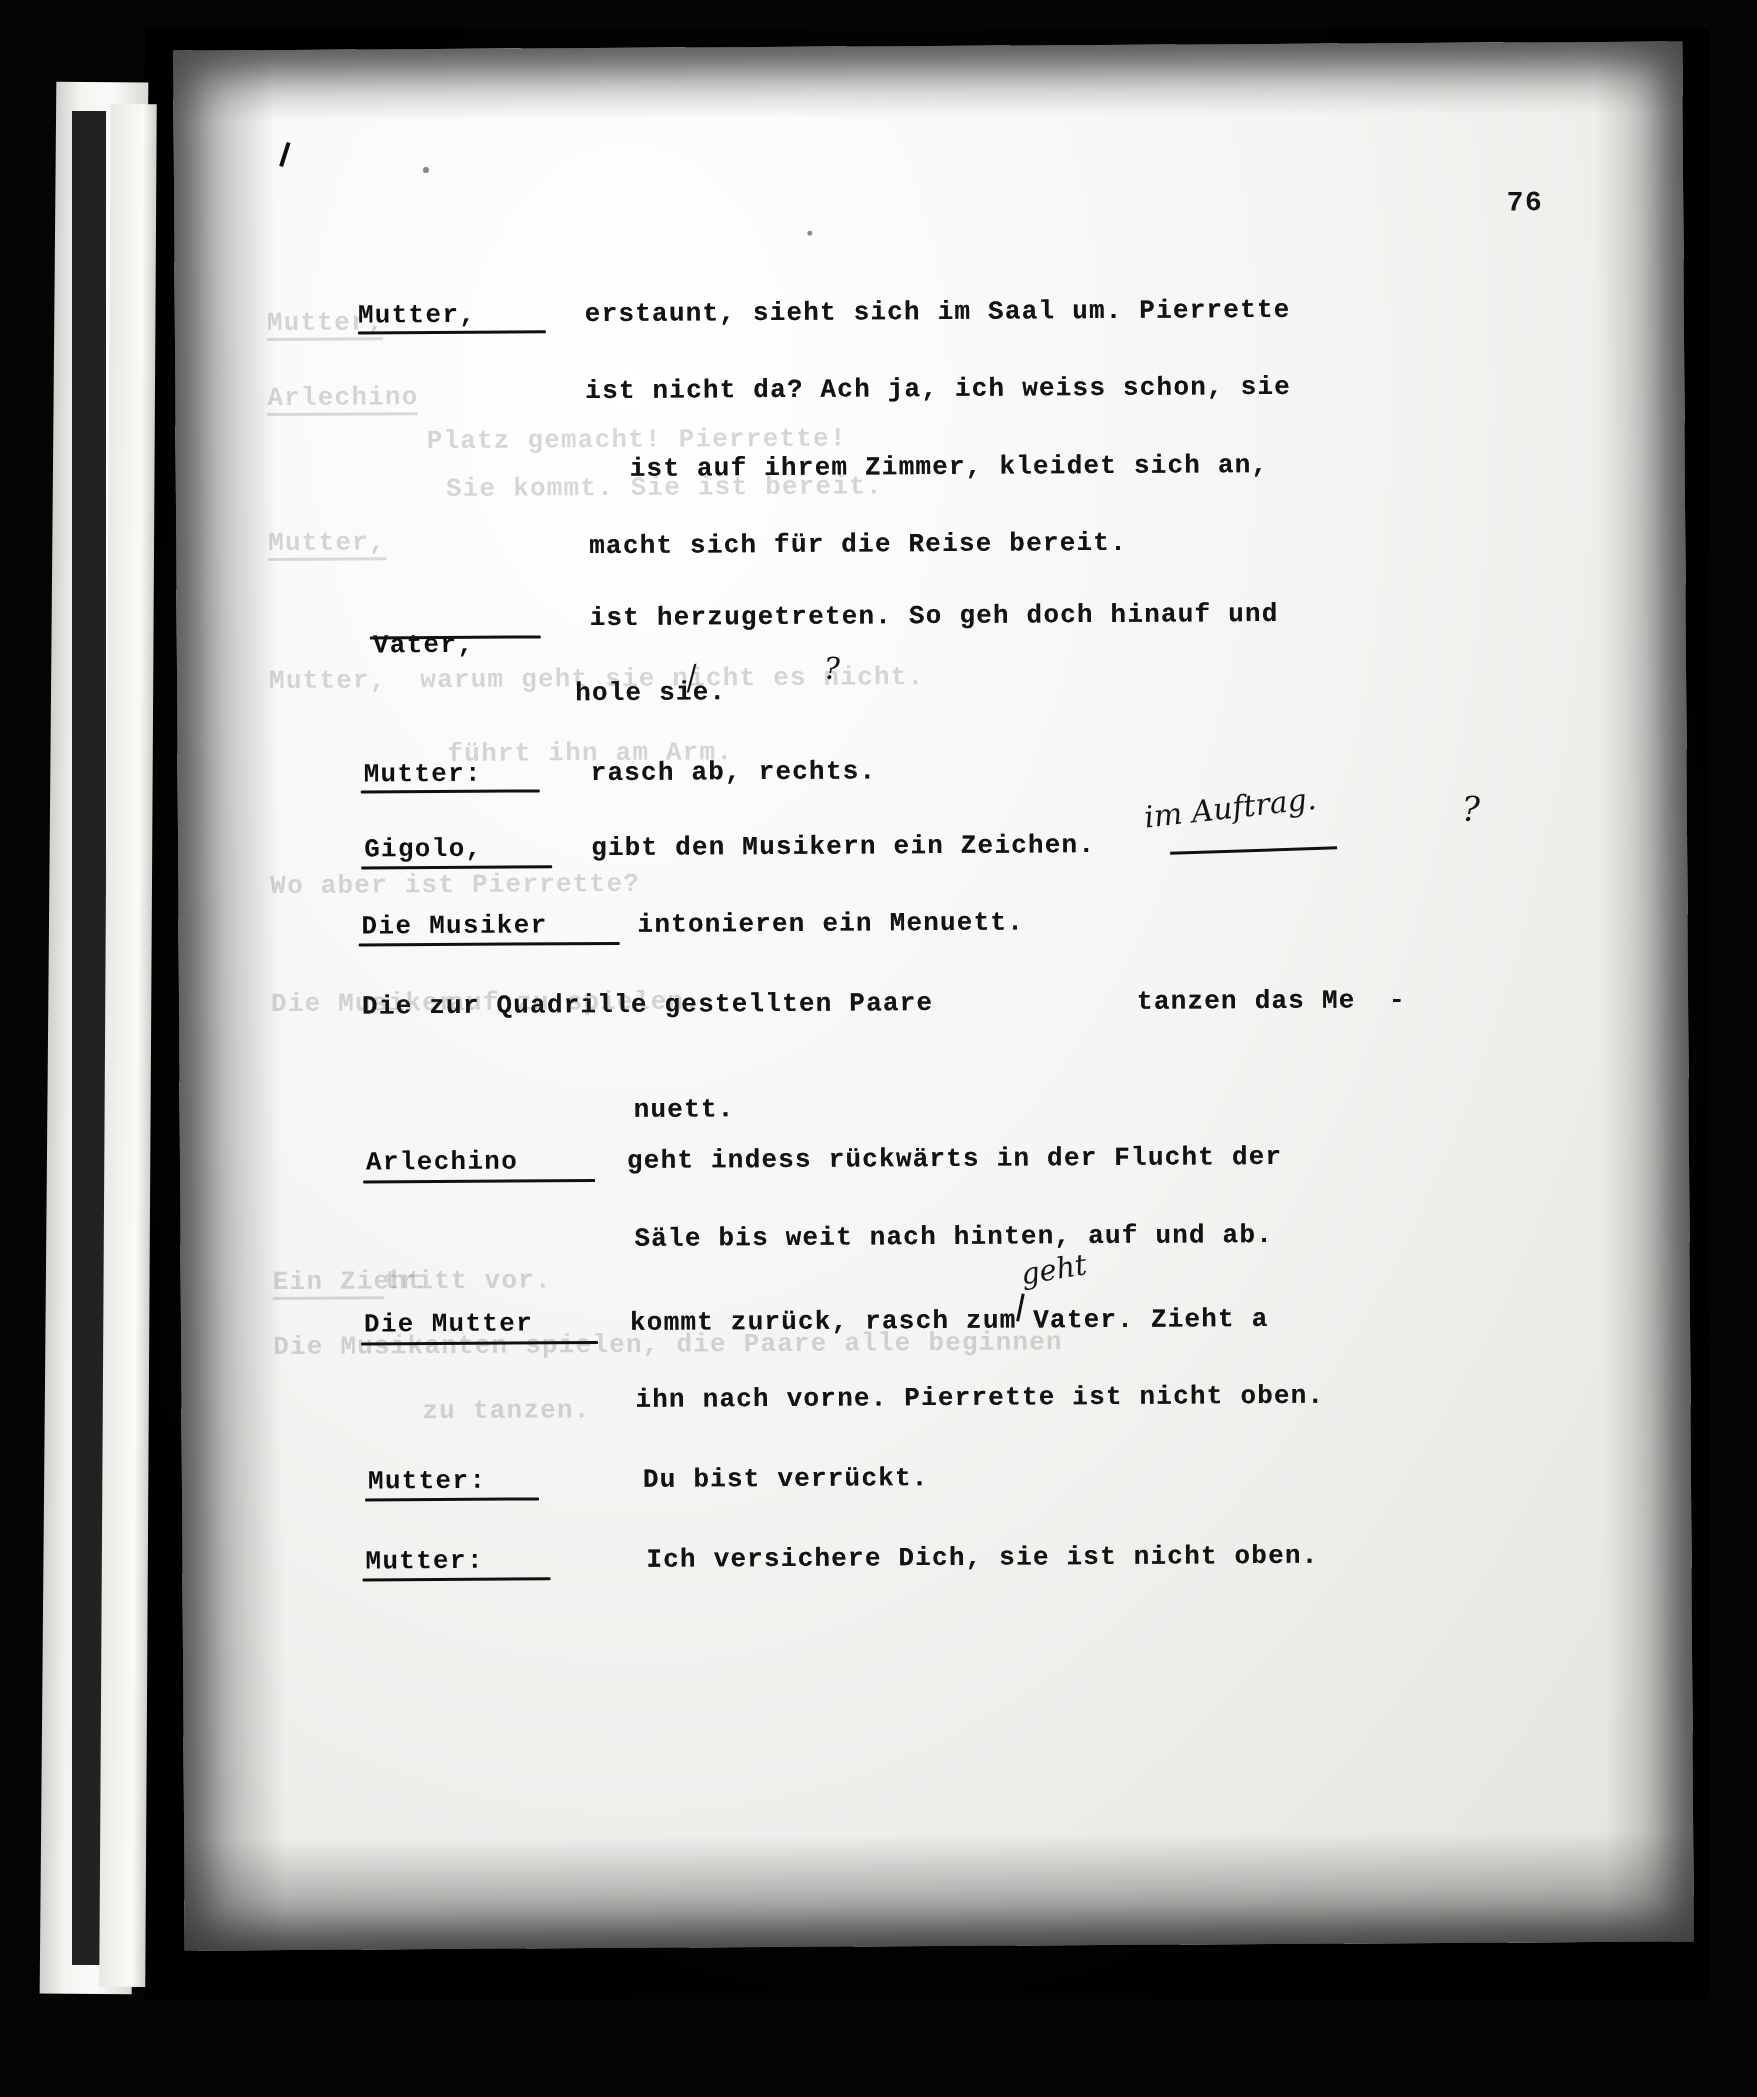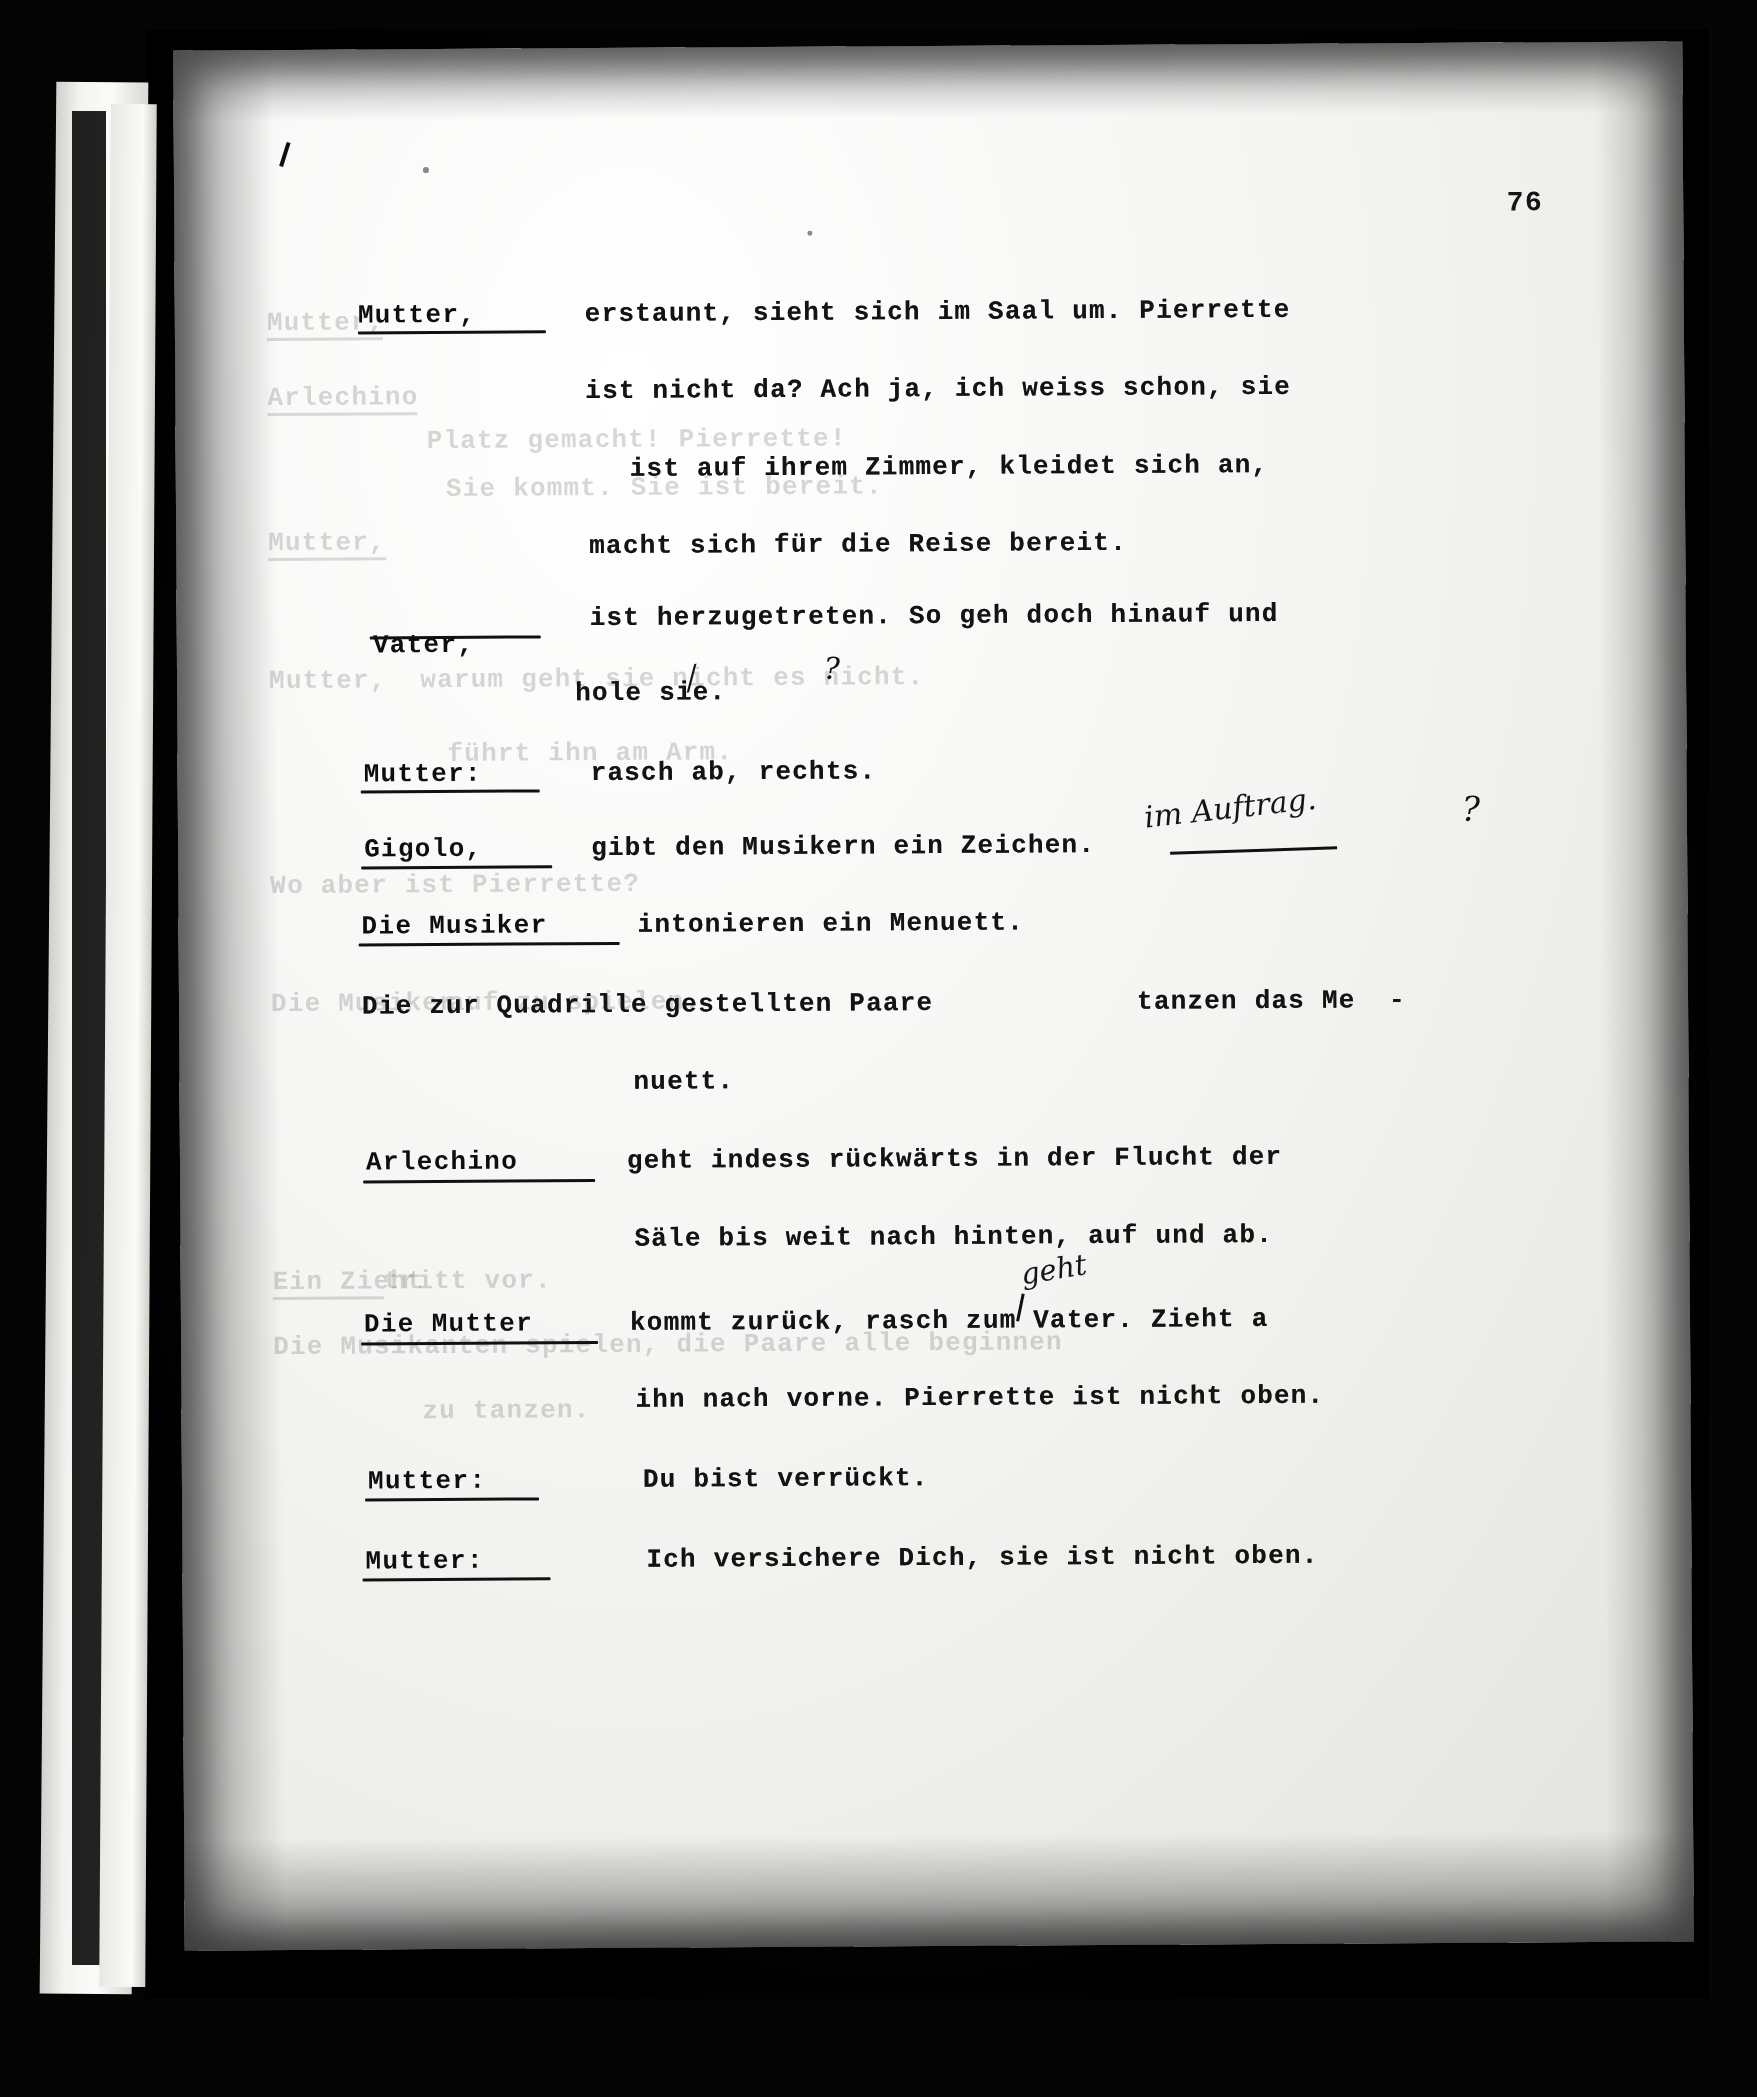--- a/index.html
+++ b/index.html
@@ -256,21 +256,21 @@
 
       <div class="strike" style="left:992px; top:805px; width:167px;"></div>
 
       <div class="speaker" style="left:183px; top:862px;">Die Musiker</div>
       <div class="ul" style="left:180px; top:894px; width:261px;"></div>
       <div class="ln" style="left:459px; top:862px;">intonieren ein Menuett.</div>
 
       <div class="ln" style="left:183px; top:942px;"><span>Die zur Quadrille gestellten Paare</span></div>
       <div class="ln" style="left:958px; top:942px;">tanzen das Me  -</div>
 
-      <div class="ln" style="left:454px; top:1019px;">nuett.</div>
+      <div class="ln" style="left:454px; top:1047px;">nuett.</div>
 
       <div class="speaker" style="left:186px; top:1098px;">Arlechino</div>
       <div class="ul" style="left:183px; top:1131px; width:232px;"></div>
       <div class="ln" style="left:447px; top:1098px;">geht indess rückwärts in der Flucht der</div>
 
       <div class="ln" style="left:454px; top:1176px;">Säle bis weit nach hinten, auf und ab.</div>
 
       <div class="speaker" style="left:183px; top:1260px;">Die Mutter</div>
       <div class="ul" style="left:180px; top:1293px; width:237px;"></div>
       <div class="ln" style="left:449px; top:1260px;">kommt zurück, rasch zum Vater. Zieht a</div>

